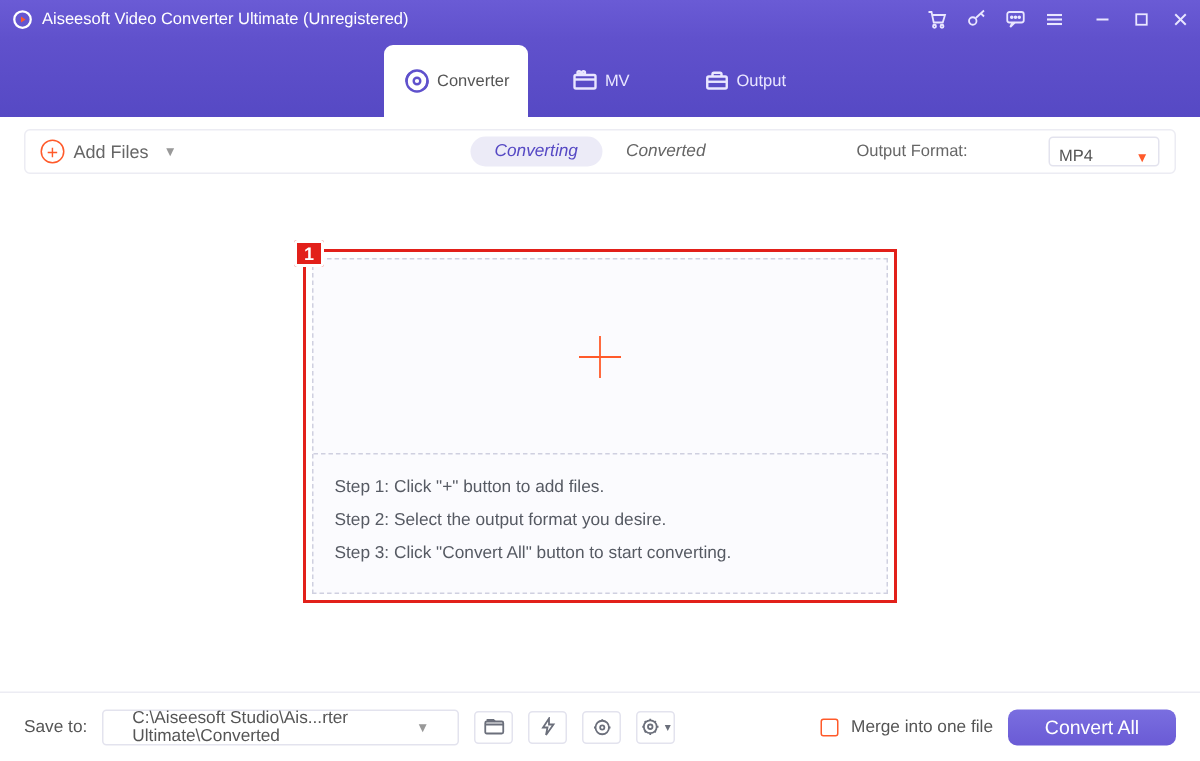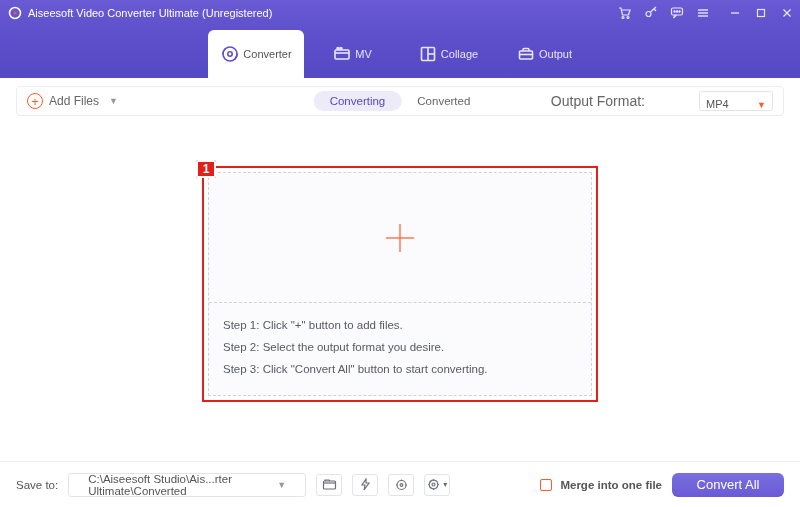--- a/index.html
+++ b/index.html
@@ -51,29 +51,29 @@
     color:#666;
   }
   .addfiles { display:flex; align-items:center; gap:6px; cursor:pointer; }
   .plus-circle {
     width:16px; height:16px; border-radius:50%; border:1.5px solid #ff5a2a;
     display:flex; align-items:center; justify-content:center; color:#ff5a2a;
     font-size:13px; line-height:1;
   }
   .addfiles .caret { margin-left:4px; color:#999; font-size:9px; }
   .toolbar .spacer { flex:1; }
-  .seg { display:flex; align-items:flex-end; gap:0; margin:0 auto; position:absolute; left:50%; transform:translateX(-50%); }
+  .seg { display:flex; align-items:flex-end; gap:0; margin:0 auto; position:absolute; left:50%; transform:translateX(-50%);font-style:italic; }
   .toolbar { position:relative; }
   .seg .sbtn {
     padding:4px 16px; font-size:11.5px; color:#666; cursor:pointer;
     border-radius:12px;
   }
   .seg .sbtn.active { background:#ecebf7; color:#5649c4; }
   .outfmt { display:flex; align-items:center; gap:6px; }
-  .outfmt .lbl { font-size:14px; color:#666; }
+  .outfmt .lbl { font-size:11px; color:#666; }
   .outfmt .sel {
     width:74px; height:20px; border:1px solid #e3e3ee; border-radius:3px;
     display:flex; align-items:flex-end; justify-content:space-between;
     padding:0 6px; font-size:11px; color:#555; cursor:pointer;margin-left:48px;
   }
   .outfmt .sel .dcaret { color:#ff5a2a; font-size:9px; }
 
   
   .main { padding: 50px 0 0 0; display:flex; justify-content:center; }
   .redframe { border:2px solid #e2201a; padding:4px; position:relative; }
@@ -111,21 +111,21 @@
     color:#555; cursor:pointer;
   }
   .saveto-path .caret { color:#999; font-size:9px; }
   .mini {
     width:26px; height:22px; border:1px solid #e3e3ee; border-radius:3px;
     display:flex; align-items:center; justify-content:center; cursor:pointer;
     color:#6b6f7b;
   }
   .mini svg * { stroke:#6b6f7b; }
   .bottombar .grow { flex:1; }
-  .merge { display:flex; align-items:flex-start; gap:8px; cursor:pointer;font-weight:bold; }
+  .merge { display:flex; align-items:flex-start; gap:8px; cursor:pointer; }
   .merge .cbx { width:12px; height:12px; border:1.5px solid #ff5a2a; border-radius:2px; }
   .convertall {
     width:112px; height:24px; border-radius:6px;
     background:linear-gradient(to bottom,#7a6ee0,#6a5bd5);
     color:#fff; display:flex; align-items:center; justify-content:center;
     font-size:13px; cursor:pointer;
   }
 </style>
 </head>
 <body>
@@ -209,30 +209,20 @@
             <path d="M3 9h14"></path>
             <circle cx="6" cy="4.5" r="1"></circle>
             <circle cx="9" cy="4.5" r="1"></circle>
           </svg>
         </span>
       <span>MV</span>
     </div>
     <div class="tab">
       <span class="ticon">
           <svg width="20" height="20" viewBox="0 0 20 20" fill="none" stroke-width="1.6">
-            <rect x="3.5" y="3.5" width="13" height="13" rx="1"></rect>
-            <line x1="10" y1="3.5" x2="10" y2="16.5"></line>
-            <line x1="10" y1="10" x2="16.5" y2="10"></line>
-          </svg>
-        </span>
-      <span>Collage</span>
-    </div>
-    <div class="tab">
-      <span class="ticon">
-          <svg width="20" height="20" viewBox="0 0 20 20" fill="none" stroke-width="1.6">
             <rect x="3.5" y="7" width="13" height="8" rx="1"></rect>
             <path d="M7 7V5.5a1 1 0 0 1 1-1h4a1 1 0 0 1 1 1V7"></path>
             <line x1="3.5" y1="10.5" x2="16.5" y2="10.5"></line>
           </svg>
         </span>
       <span>Output</span>
     </div>
   </div>
 </div>
 

